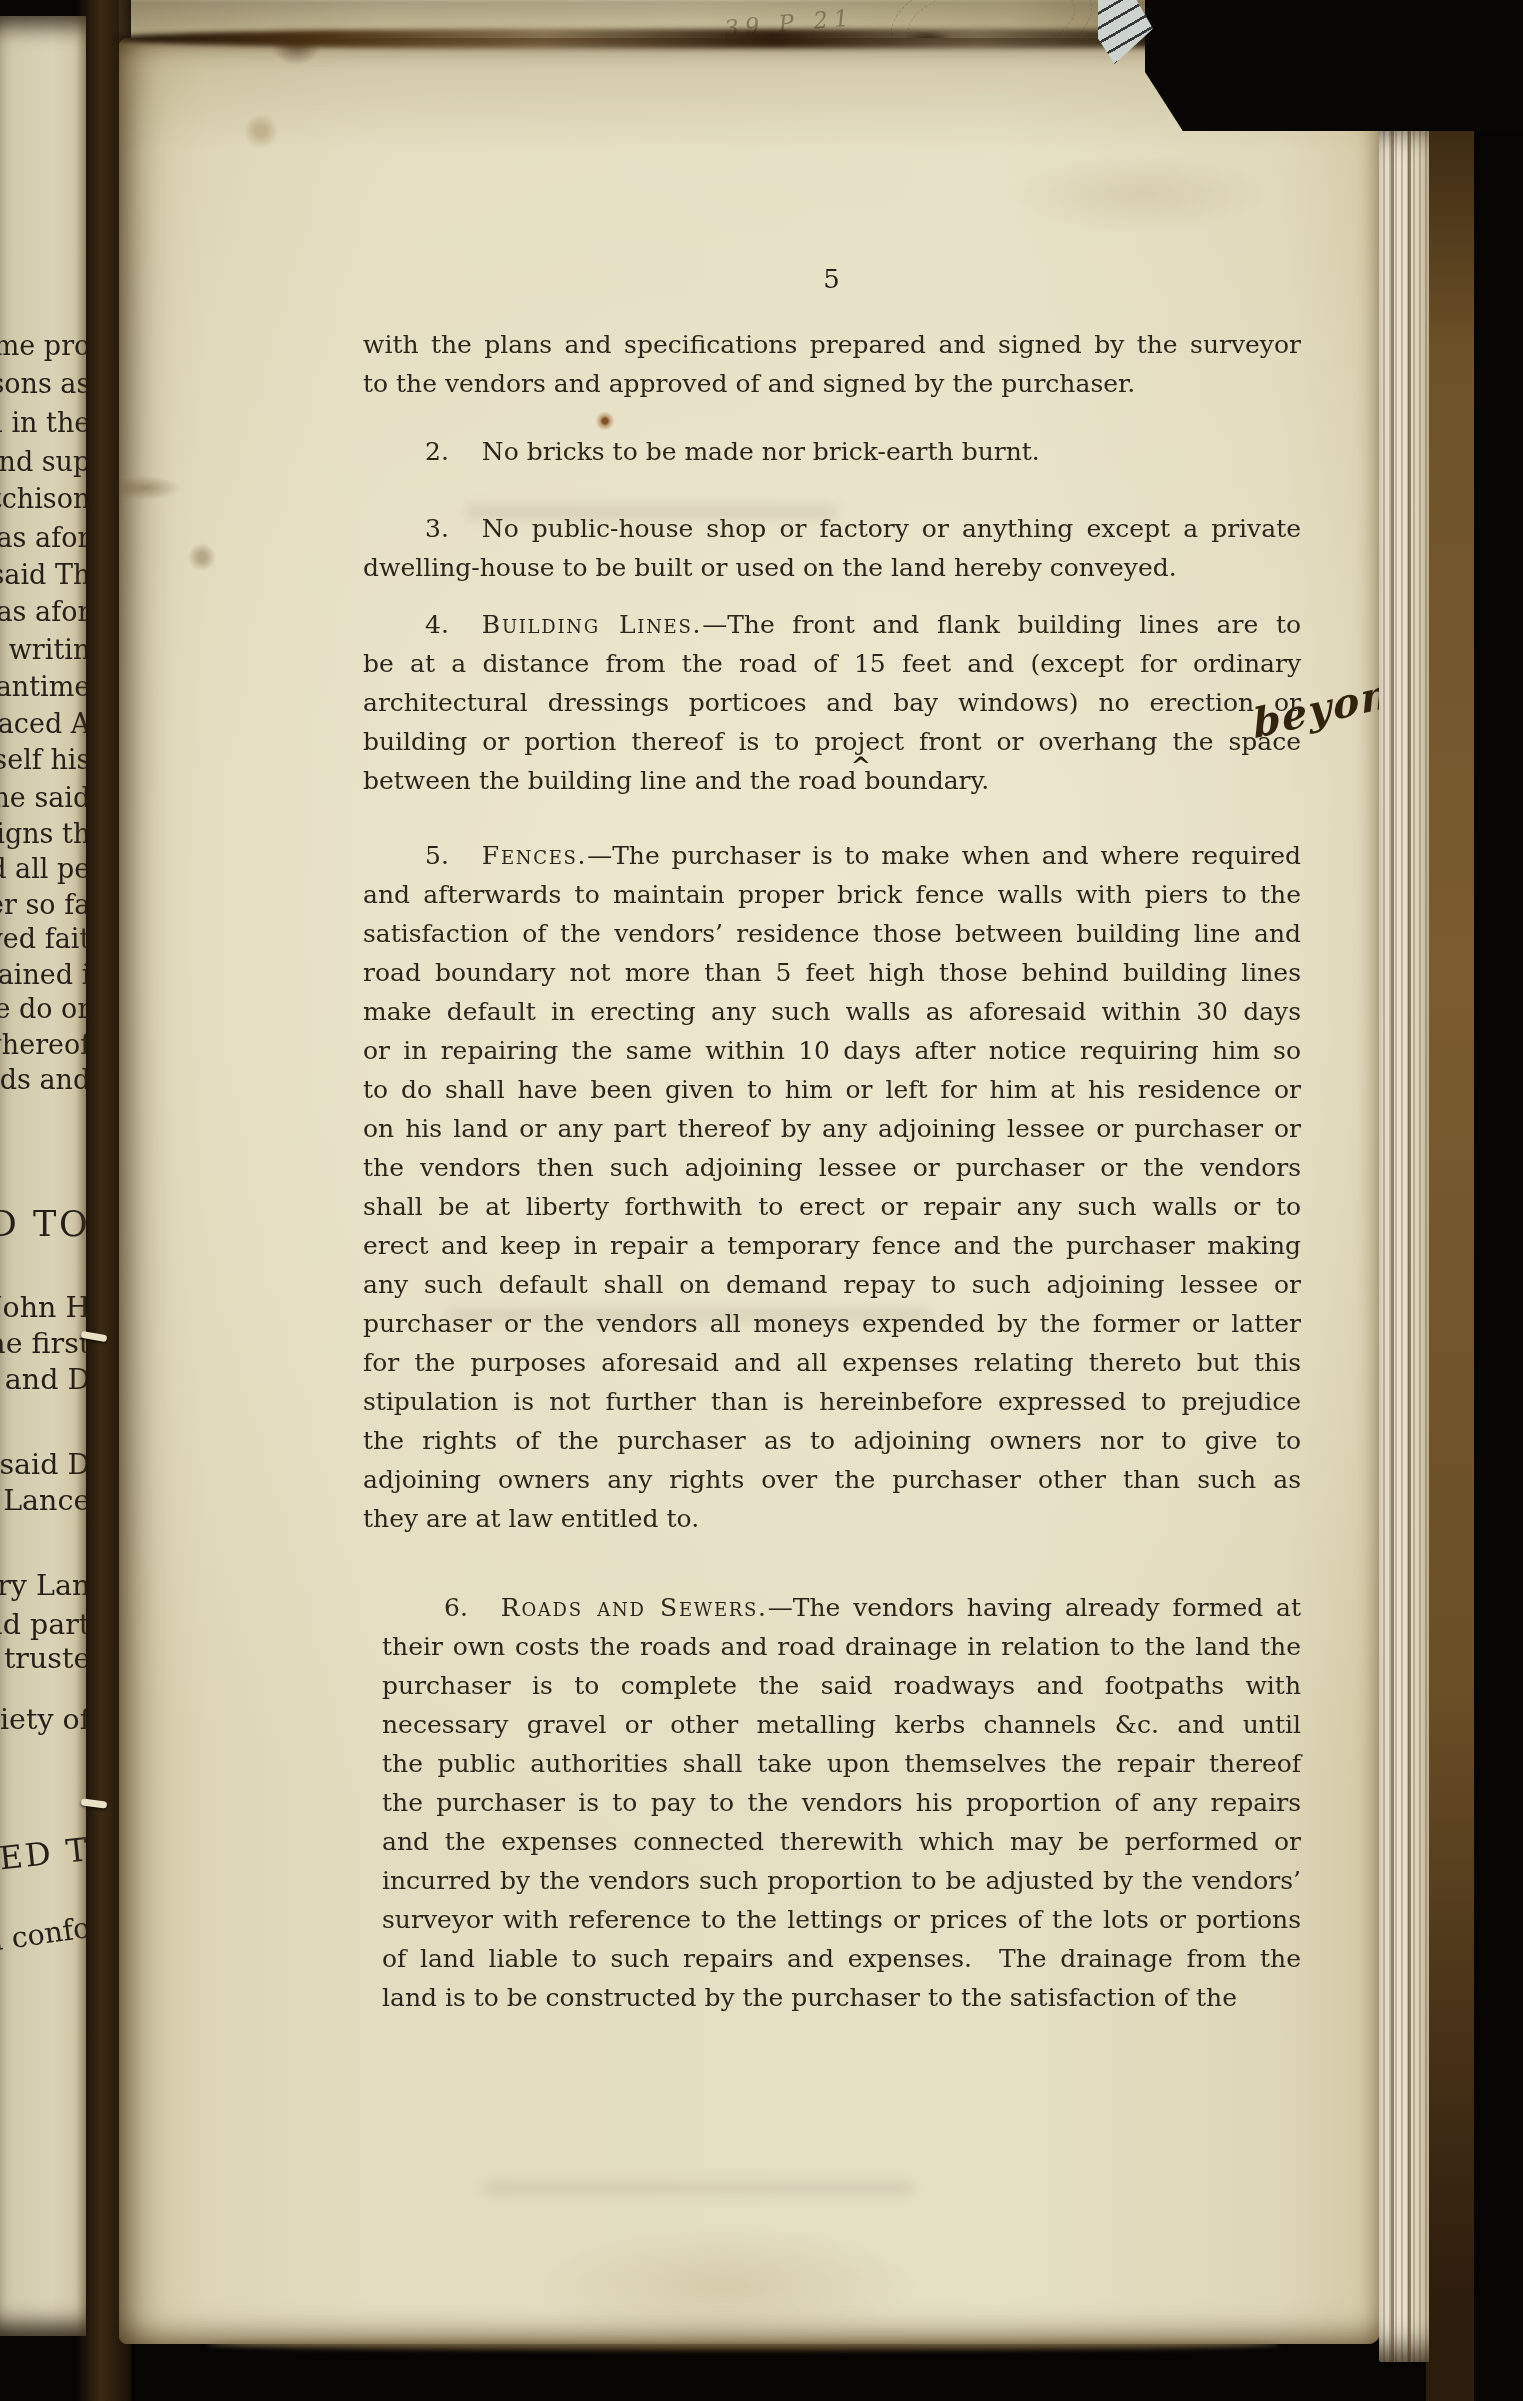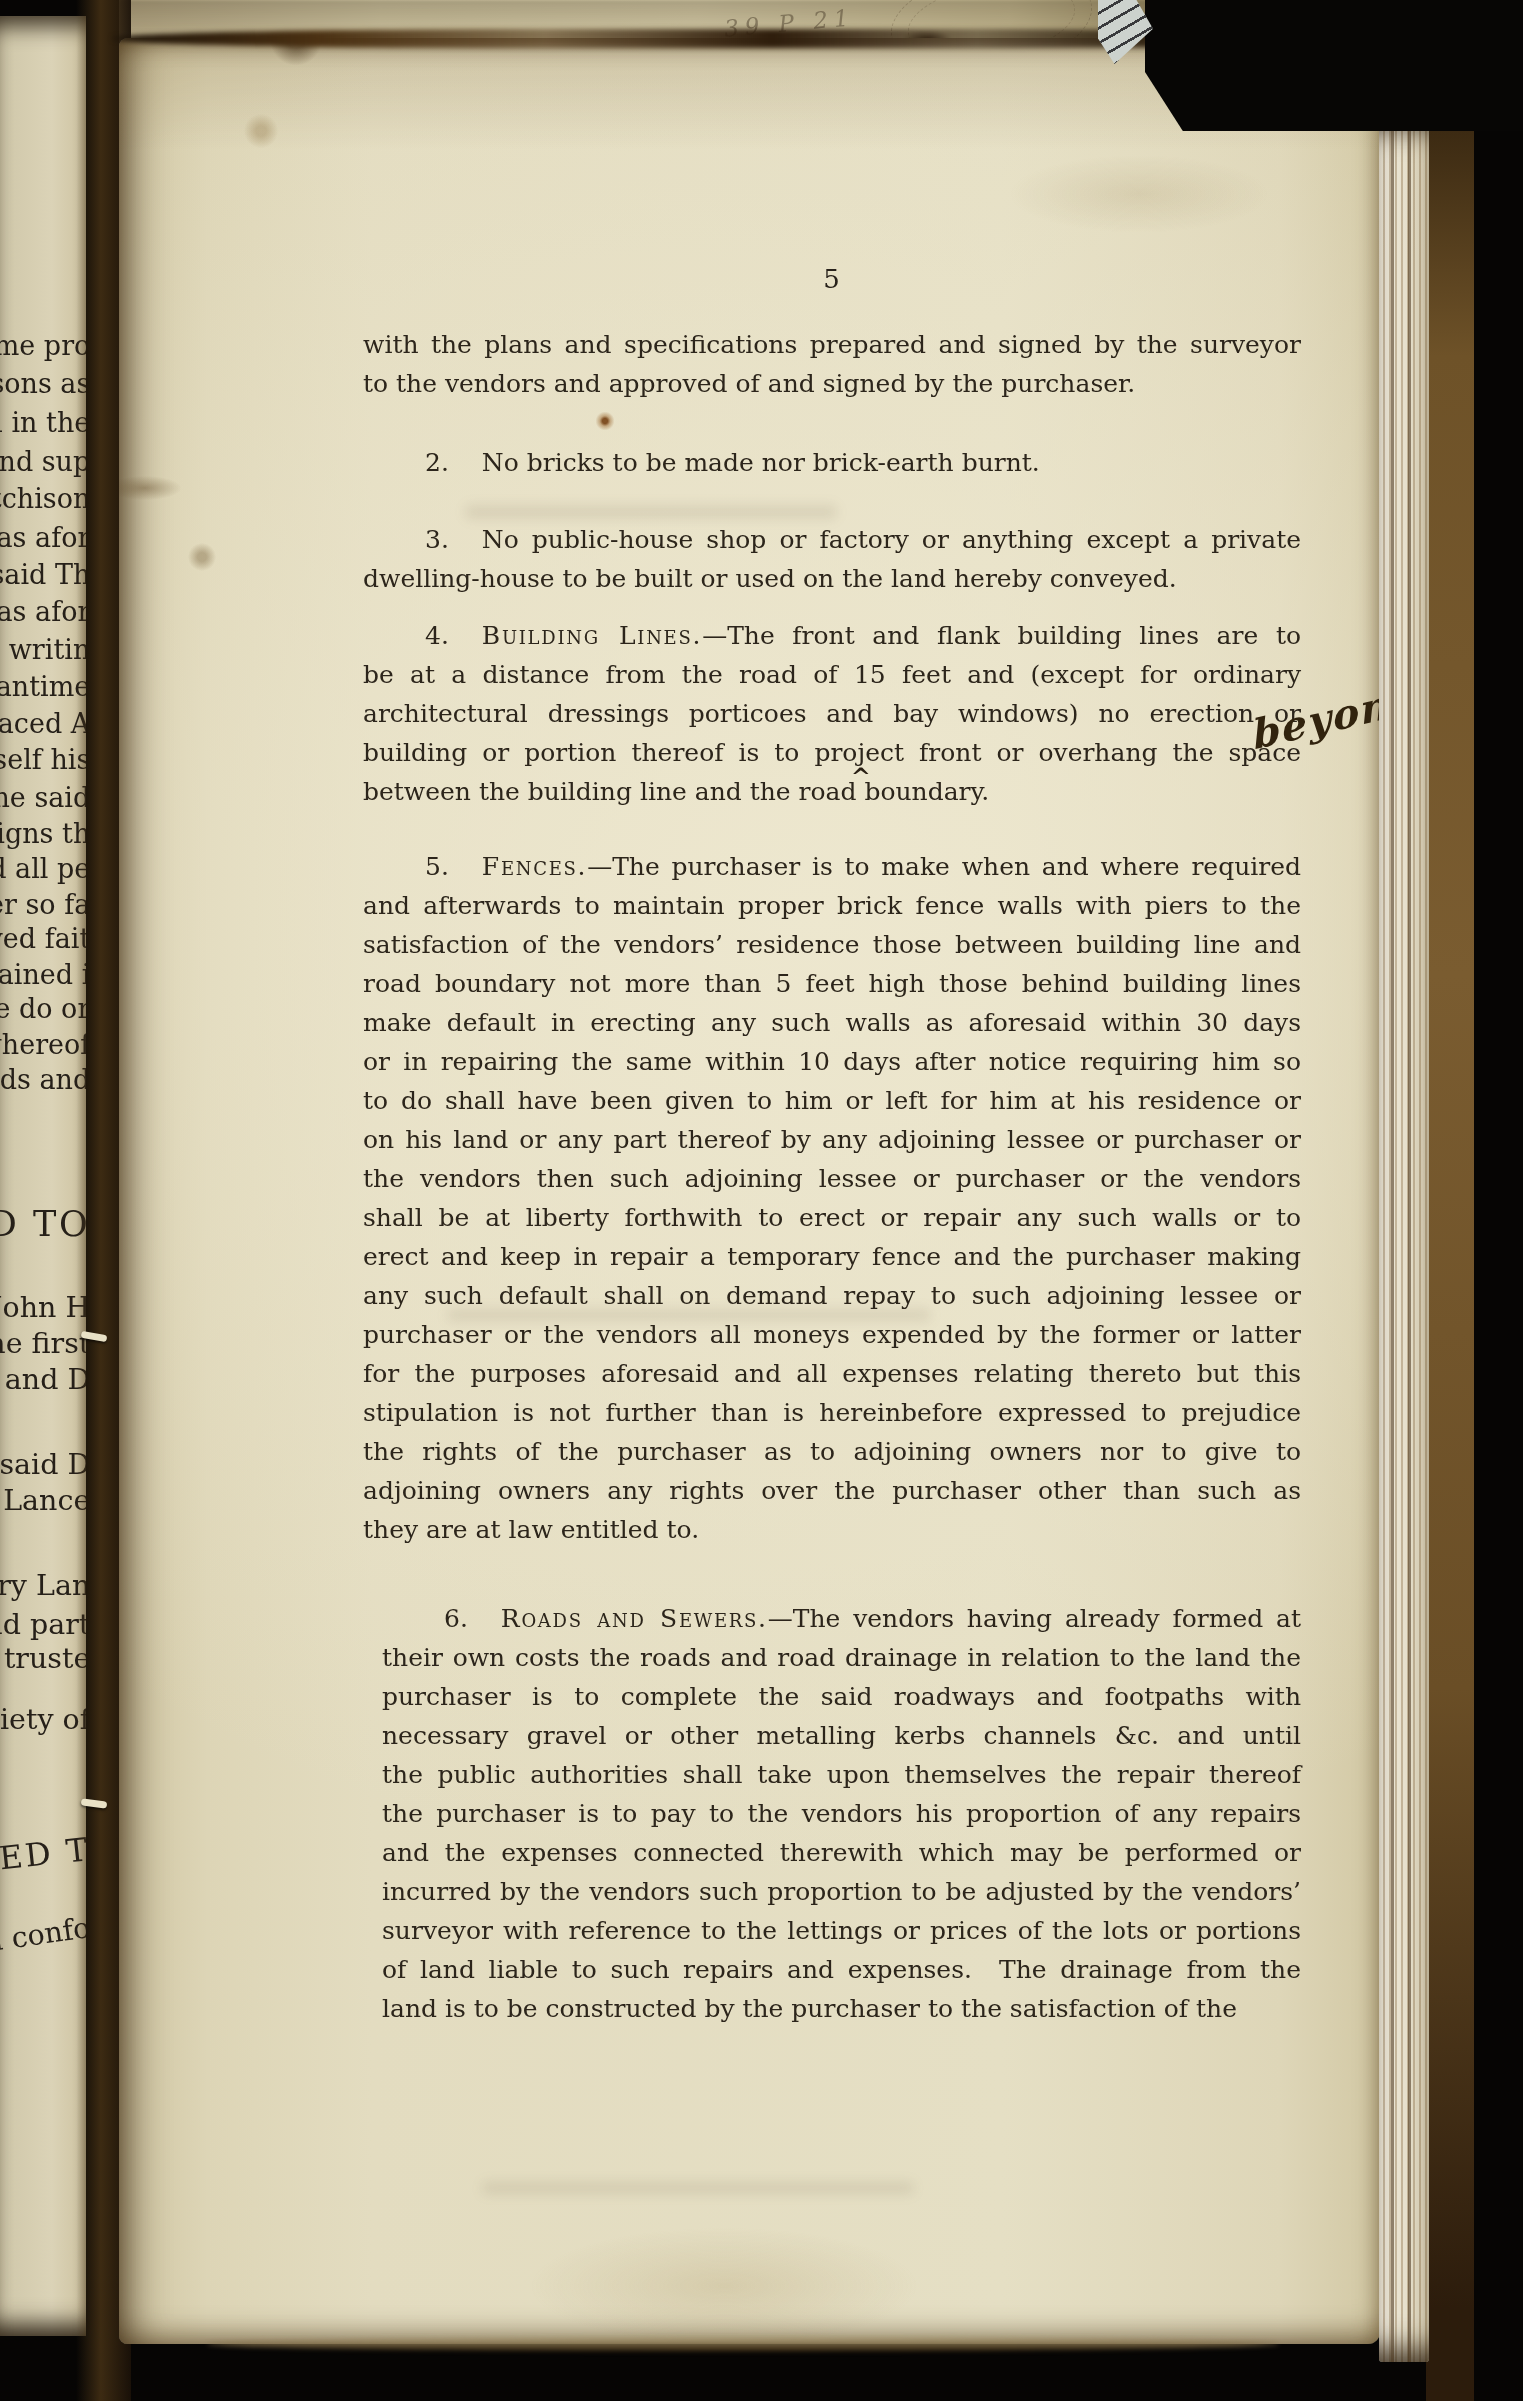--- a/index.html
+++ b/index.html
@@ -172,21 +172,21 @@
   <div id="stains"></div>
   <div id="ghost1" class="ghost"></div>
   <div id="ghost2" class="ghost"></div>
   <div id="ghost3" class="ghost"></div>
   <div id="pageno">5</div>
   <div id="doc-text">
       <div class="paragraph">
         <div class="line"><span>with the plans and specifications prepared and signed by the surveyor</span></div>
         <div class="line last"><span>to the vendors and approved of and signed by the purchaser.</span></div>
       </div>
-      <div class="paragraph" style="margin-top: 40px;">
+      <div class="paragraph" style="margin-top: 29px;">
         <div class="line indent last"><span class="clause-num">2.</span><span>No bricks to be made nor brick-earth burnt.</span></div>
       </div>
       <div class="paragraph" style="margin-top: 38px;">
         <div class="line indent"><span class="clause-num">3.</span><span>No public-house shop or factory or anything except a private</span></div>
         <div class="line last"><span>dwelling-house to be built or used on the land hereby conveyed.</span></div>
       </div>
       <div class="paragraph" style="margin-top: 18px;">
         <div class="line indent"><span class="clause-num">4.</span><span class="clause-heading">Building Lines.</span><span>—The front and flank building lines are to</span></div>
         <div class="line"><span>be at a distance from the road of 15 feet and (except for ordinary</span></div>
         <div class="line"><span>architectural dressings porticoes and bay windows) no erection or</span><span class="margin-note">beyond</span></div>

